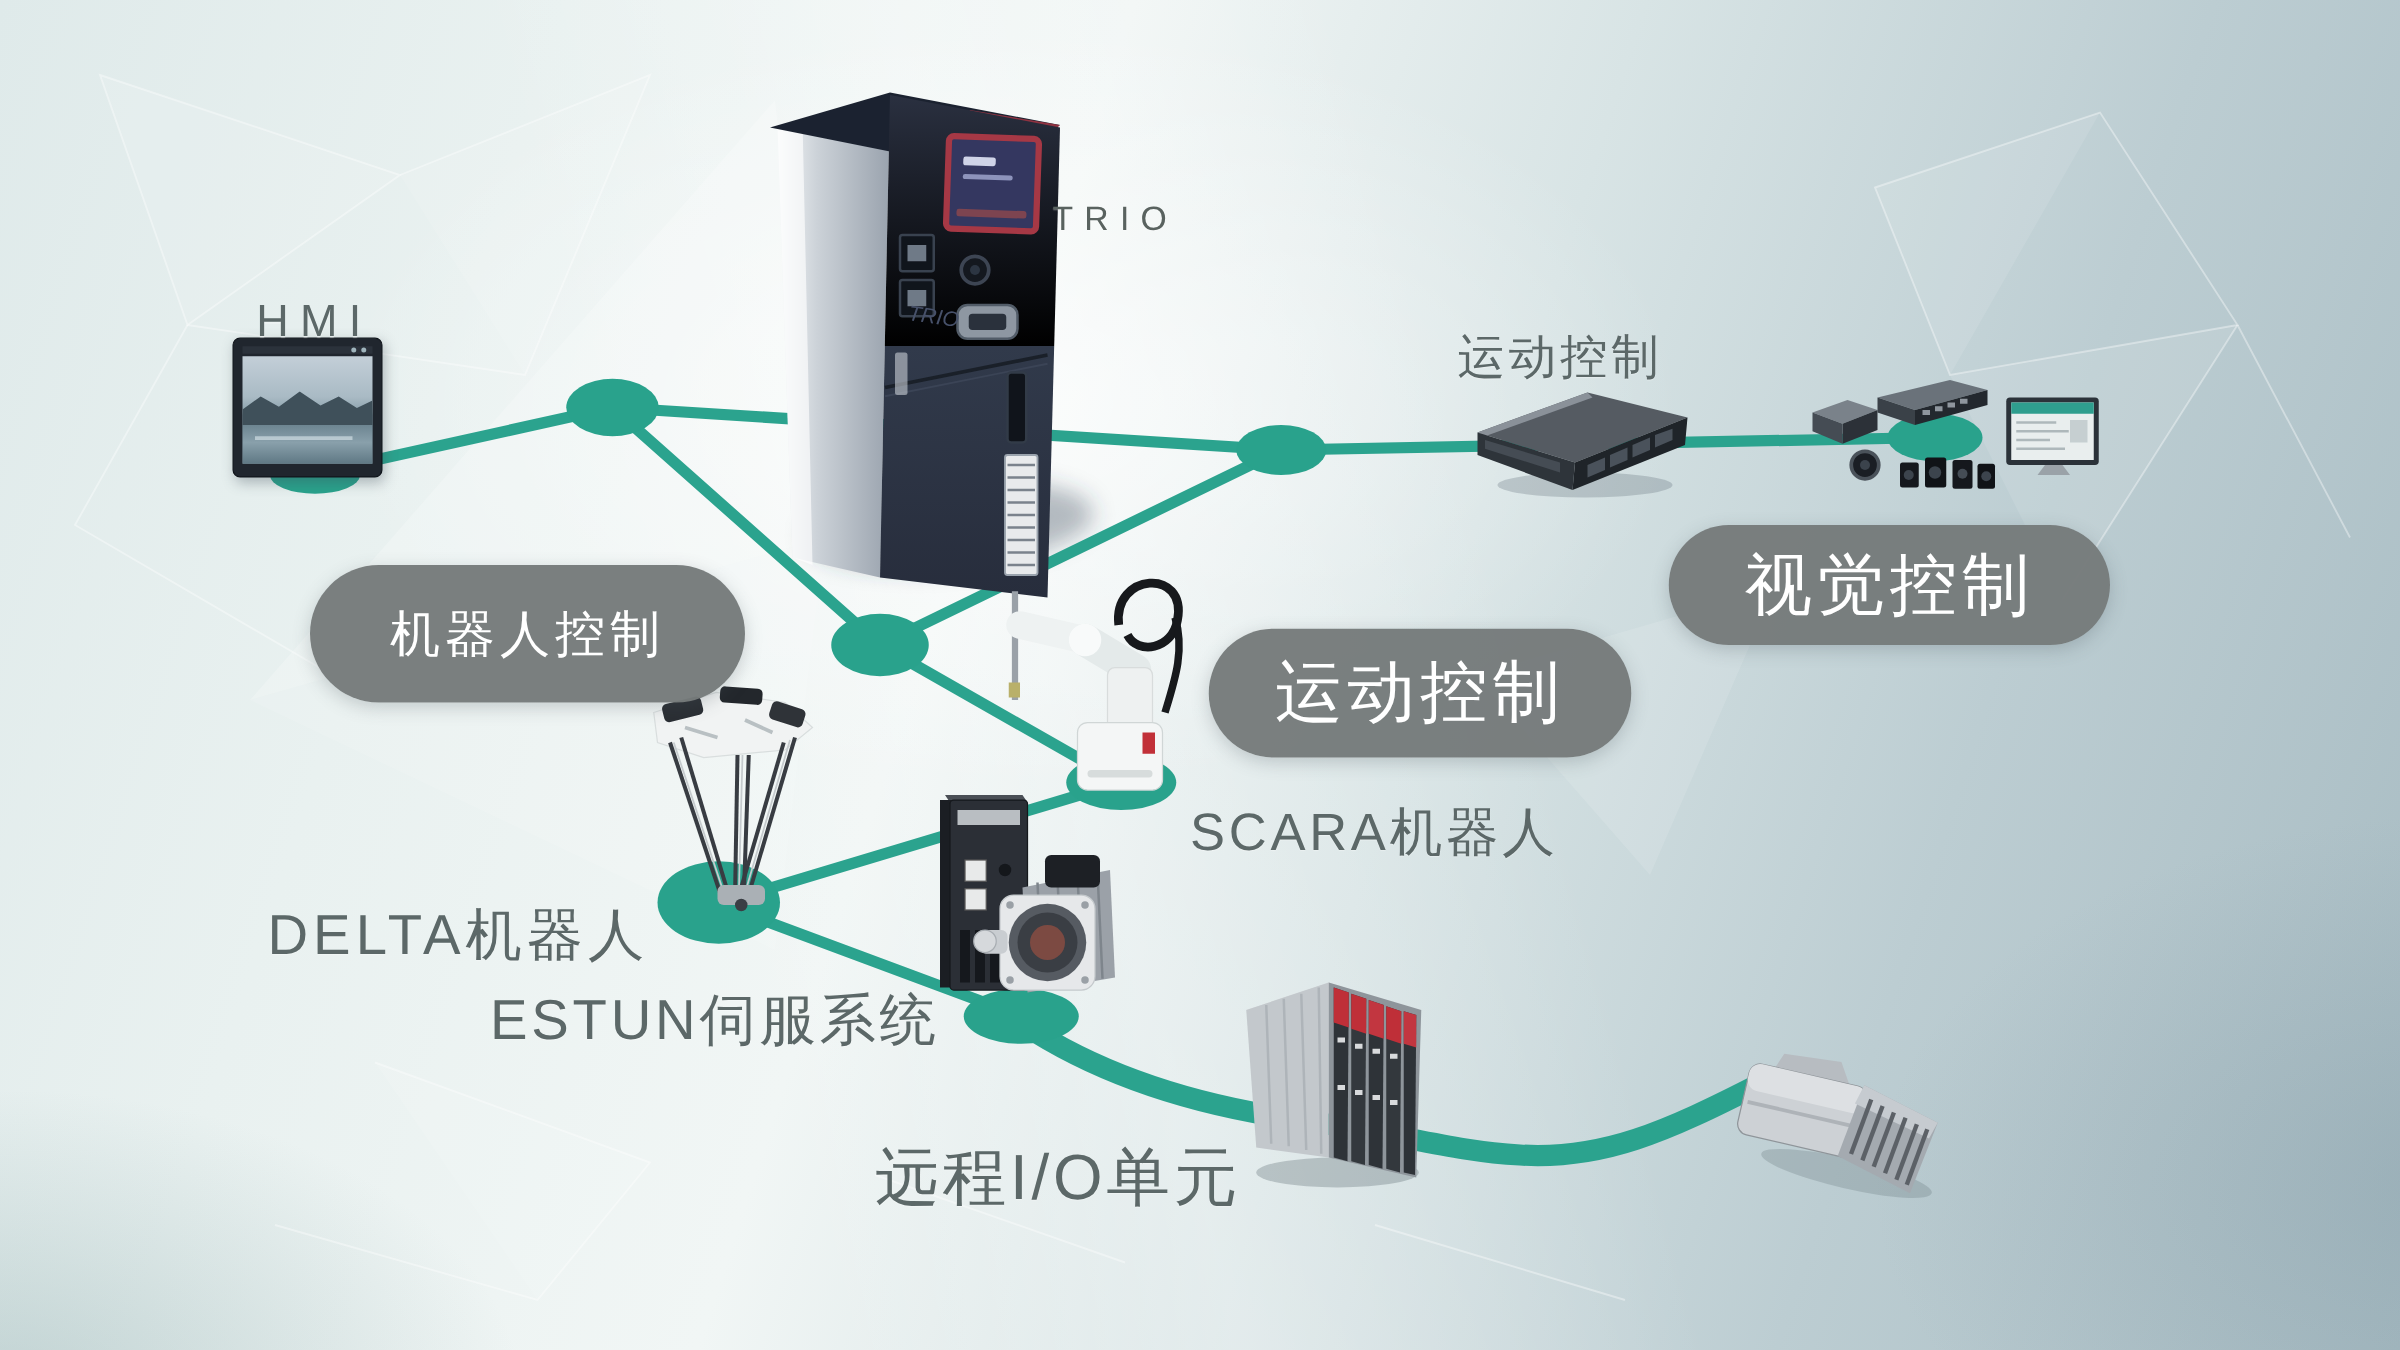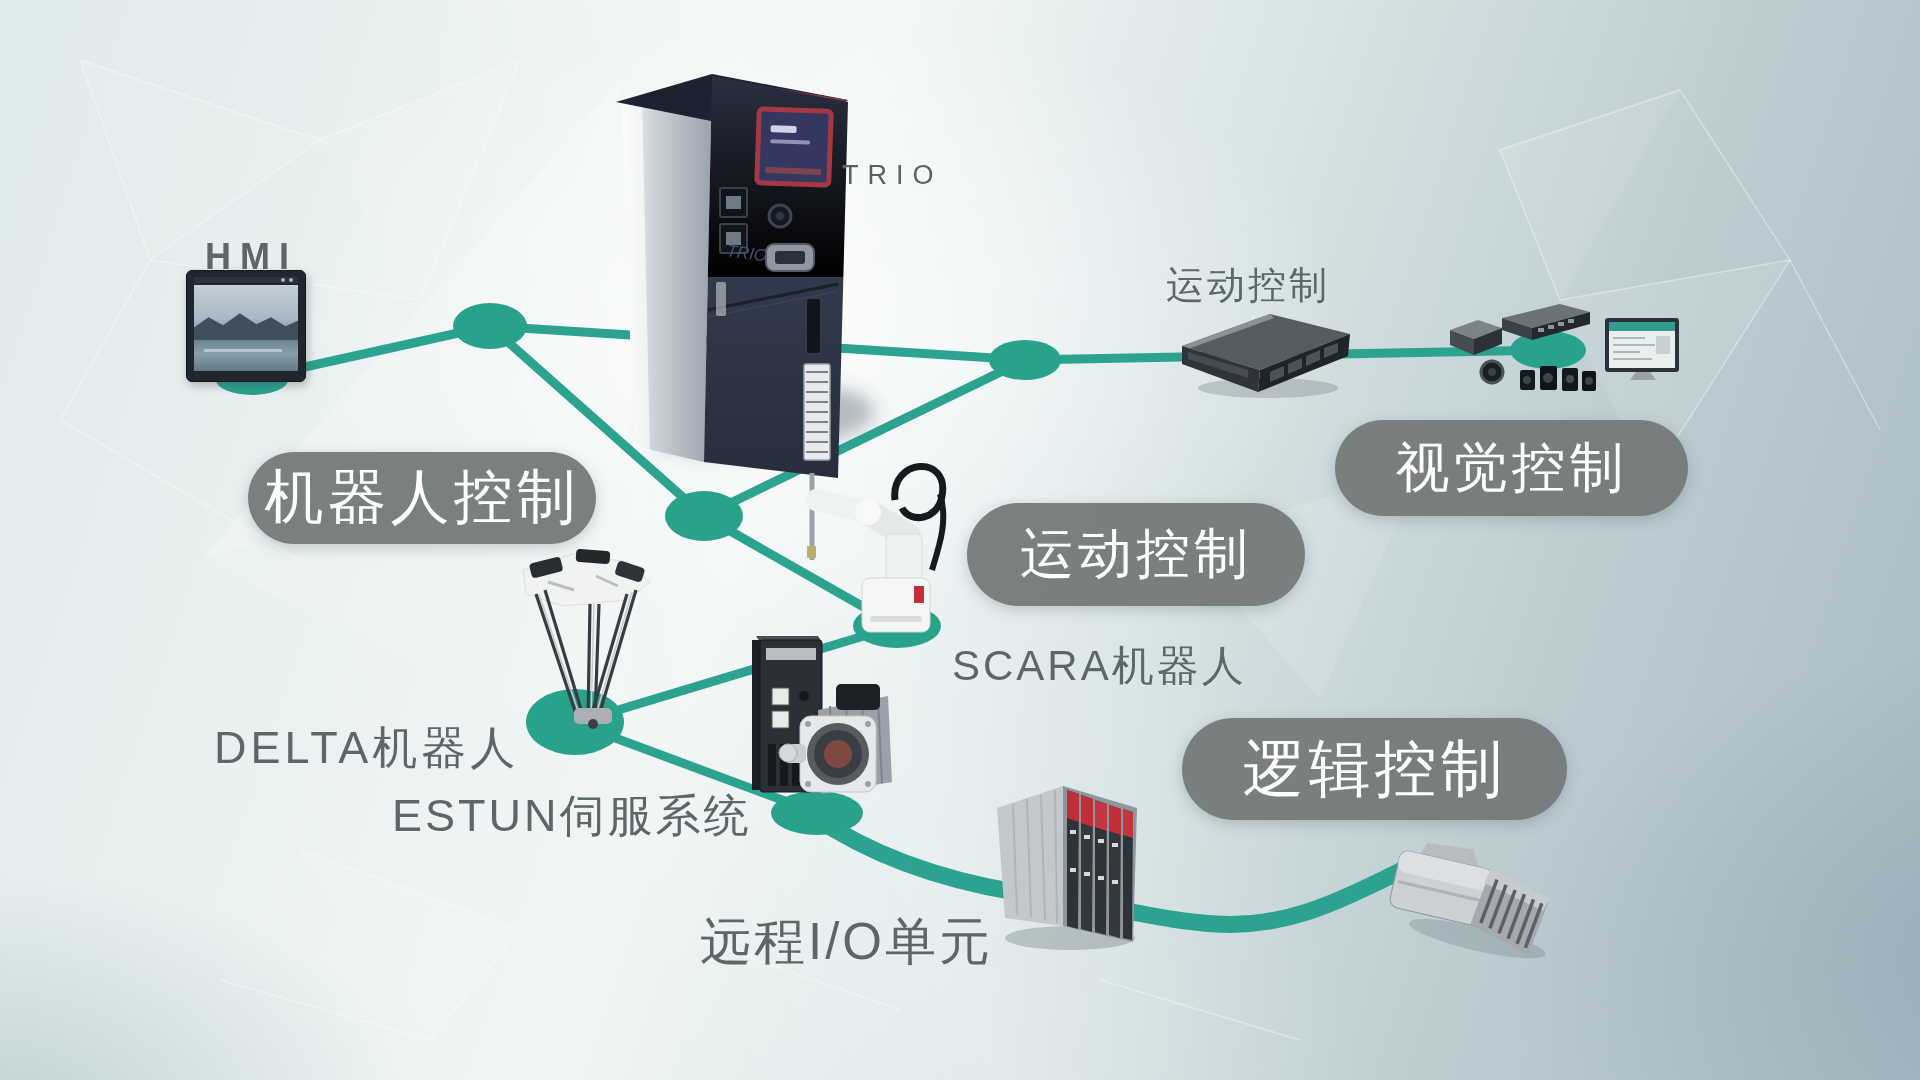--- a/index.html
+++ b/index.html
@@ -371,26 +371,25 @@
         <line x1="116" y1="38" x2="110" y2="84"></line>
           <line x1="126" y1="41" x2="120" y2="87"></line>
         <line x1="136" y1="44" x2="130" y2="90"></line>
           <line x1="146" y1="46" x2="140" y2="93"></line>
         <line x1="156" y1="49" x2="150" y2="96"></line>
           <line x1="165" y1="51" x2="159" y2="98"></line>
       </g>
     </g>
   </svg>
 
-  <div class="lbl" style="left:205px;top:236px;font-size:36px;letter-spacing:9px;font-weight:700">HMI</div>
+  <div class="lbl" style="left:205px;top:236px;font-size:36px;letter-spacing:9px;font-weight:400">HMI</div>
   <div class="lbl" style="left:842px;top:160px;font-size:27px;letter-spacing:9px;color:#59625f">TRIO</div>
   <div class="lbl" style="left:1166px;top:260px;font-size:38px;letter-spacing:3px">运动控制</div>
   <div class="lbl" style="left:952px;top:638px;font-size:42px;letter-spacing:3px">SCARA机器人</div>
   <div class="lbl" style="left:214px;top:718px;font-size:45px;letter-spacing:4px">DELTA机器人</div>
   <div class="lbl" style="left:392px;top:786px;font-size:45px;letter-spacing:3px">ESTUN伺服系统</div>
   <div class="lbl" style="left:700px;top:908px;font-size:51px;letter-spacing:3px">远程I/O单元</div>
 
-  <div class="pill" style="left:248px;top:452px;width:348px;height:92px;font-size:59px">机器人控制</div>
+  <div class="pill" style="left:248px;top:452px;width:348px;height:110px;font-size:40px">机器人控制</div>
   <div class="pill" style="left:967px;top:503px;width:338px;height:103px;font-size:54px">运动控制</div>
   <div class="pill" style="left:1335px;top:420px;width:353px;height:96px;font-size:54px">视觉控制</div>
-  <div class="pill" style="left:1182px;top:718px;width:385px;height:102px;font-size:62px">逻辑控制</div>
 
 </div>
 
 </body></html>

